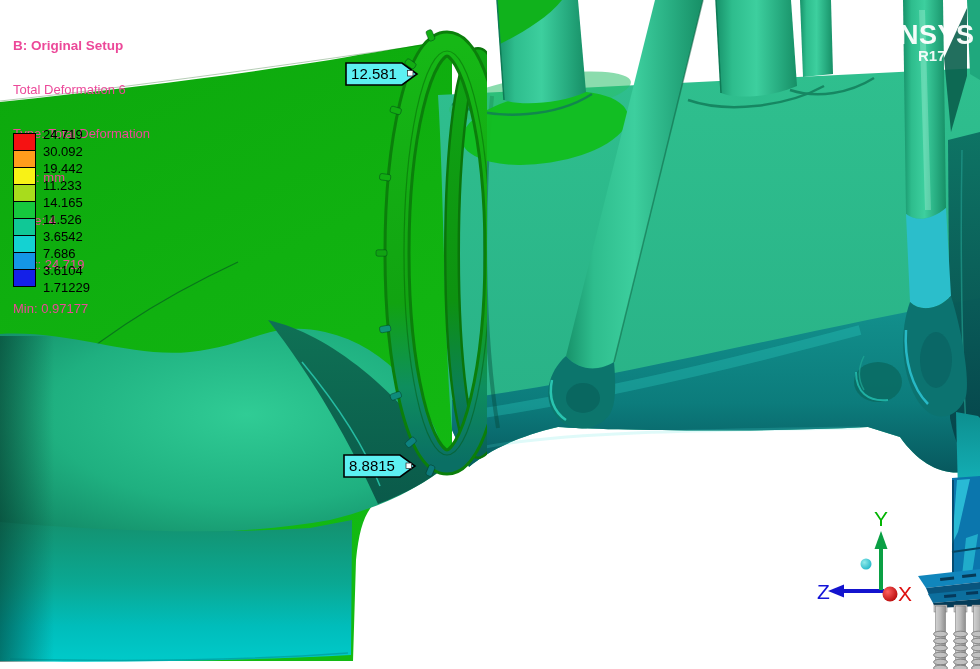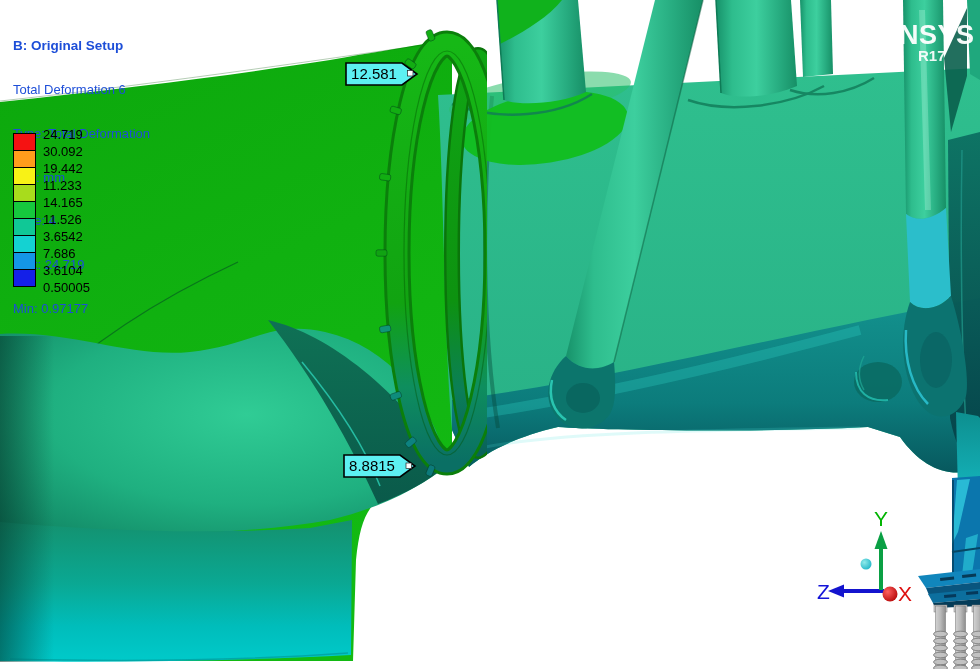--- a/index.html
+++ b/index.html
@@ -2,21 +2,21 @@
 <html><head>
 <meta charset="utf-8">
 <style>
   html,body{margin:0;padding:0;background:#ffffff;}
   .stage{
     position:relative;width:980px;height:669px;background:#fff;overflow:hidden;
     font-family:"Liberation Sans",sans-serif;
   }
   .stage svg{position:absolute;left:0;top:0;}
   
-  .header{position:absolute;left:13px;top:10px;color:#1d4ed8;font-size:13px;line-height:14.6px;white-space:pre;}
+  .header{position:absolute;left:13px;top:10px;color:#ec4899;font-size:13px;line-height:14.6px;white-space:pre;}
   .header .t{font-weight:bold;font-size:13.5px;}
   
   .legend-bar{position:absolute;left:13px;top:134px;width:21px;}
   .legend-bar .band{width:21px;height:16px;border:1px solid #000;margin-top:-1px;box-sizing:content-box;}
   .legend-vals{position:absolute;left:43px;top:134px;width:80px;height:170px;}
   .legend-vals .lval{position:absolute;left:0;font-size:13px;color:#000;white-space:nowrap;}
 </style>
 </head>
 <body>
 
@@ -305,16 +305,16 @@
 <div class="legend-vals">
       <span class="lval" style="top: -7px;">24.719</span>
       <span class="lval" style="top: 10px;">30.092</span>
       <span class="lval" style="top: 27px;">19.442</span>
       <span class="lval" style="top: 44px;">11.233</span>
       <span class="lval" style="top: 61px; text-align: right;">14.165</span>
       <span class="lval" style="top: 78px;">11.526</span>
       <span class="lval" style="top: 95px;">3.6542</span>
       <span class="lval" style="top: 112px;">7.686</span>
       <span class="lval" style="top: 129px;">3.6104</span>
-      <span class="lval" style="top: 146px;">0.50005</span>
+      <span class="lval" style="top: 146px;">1.71229</span>
     </div>
 
 </div>
 
 </body></html>

